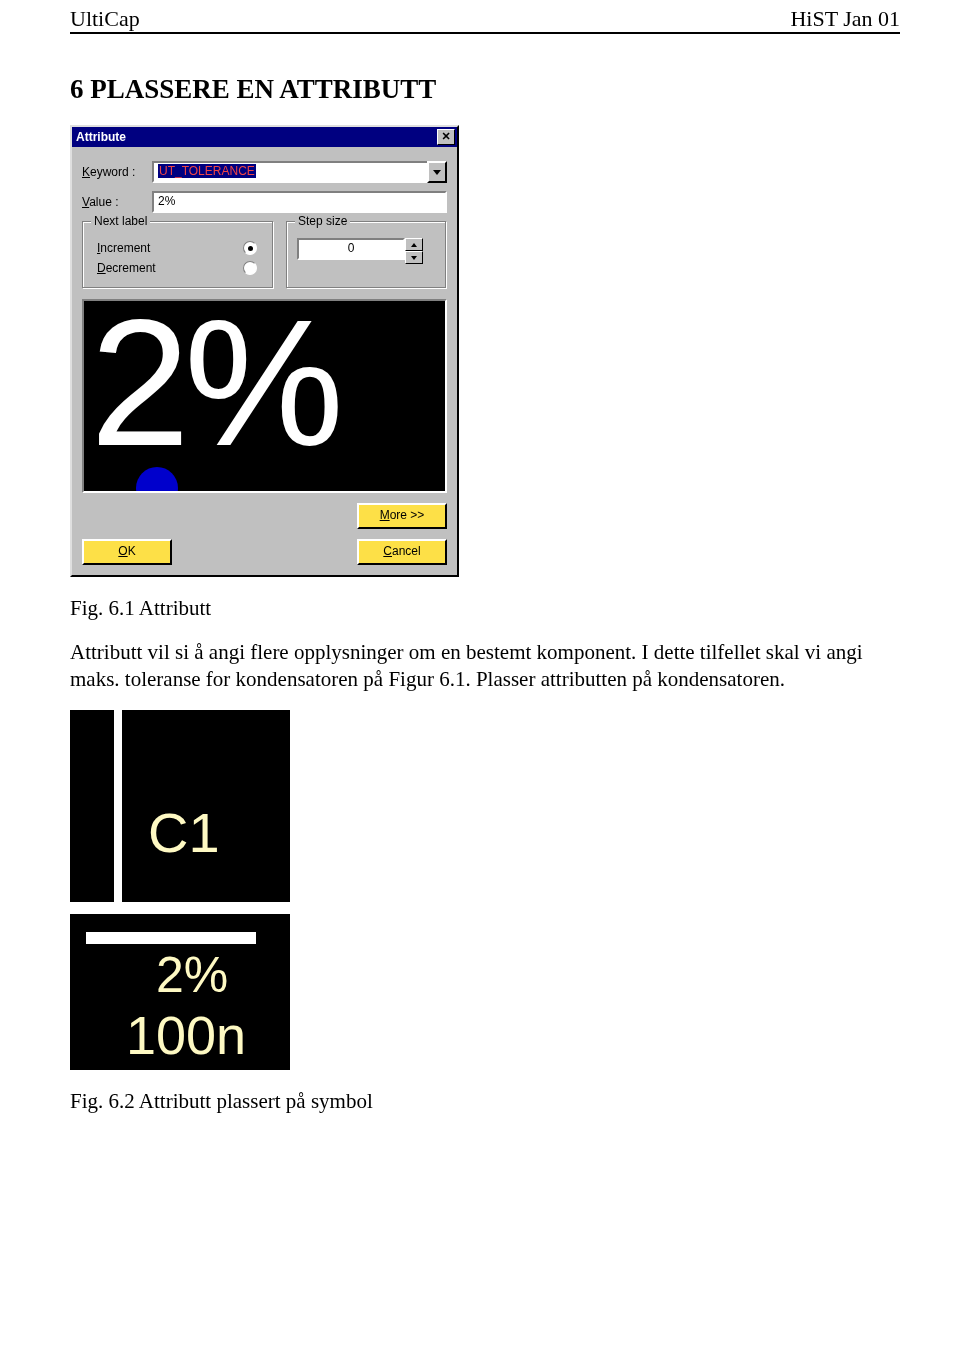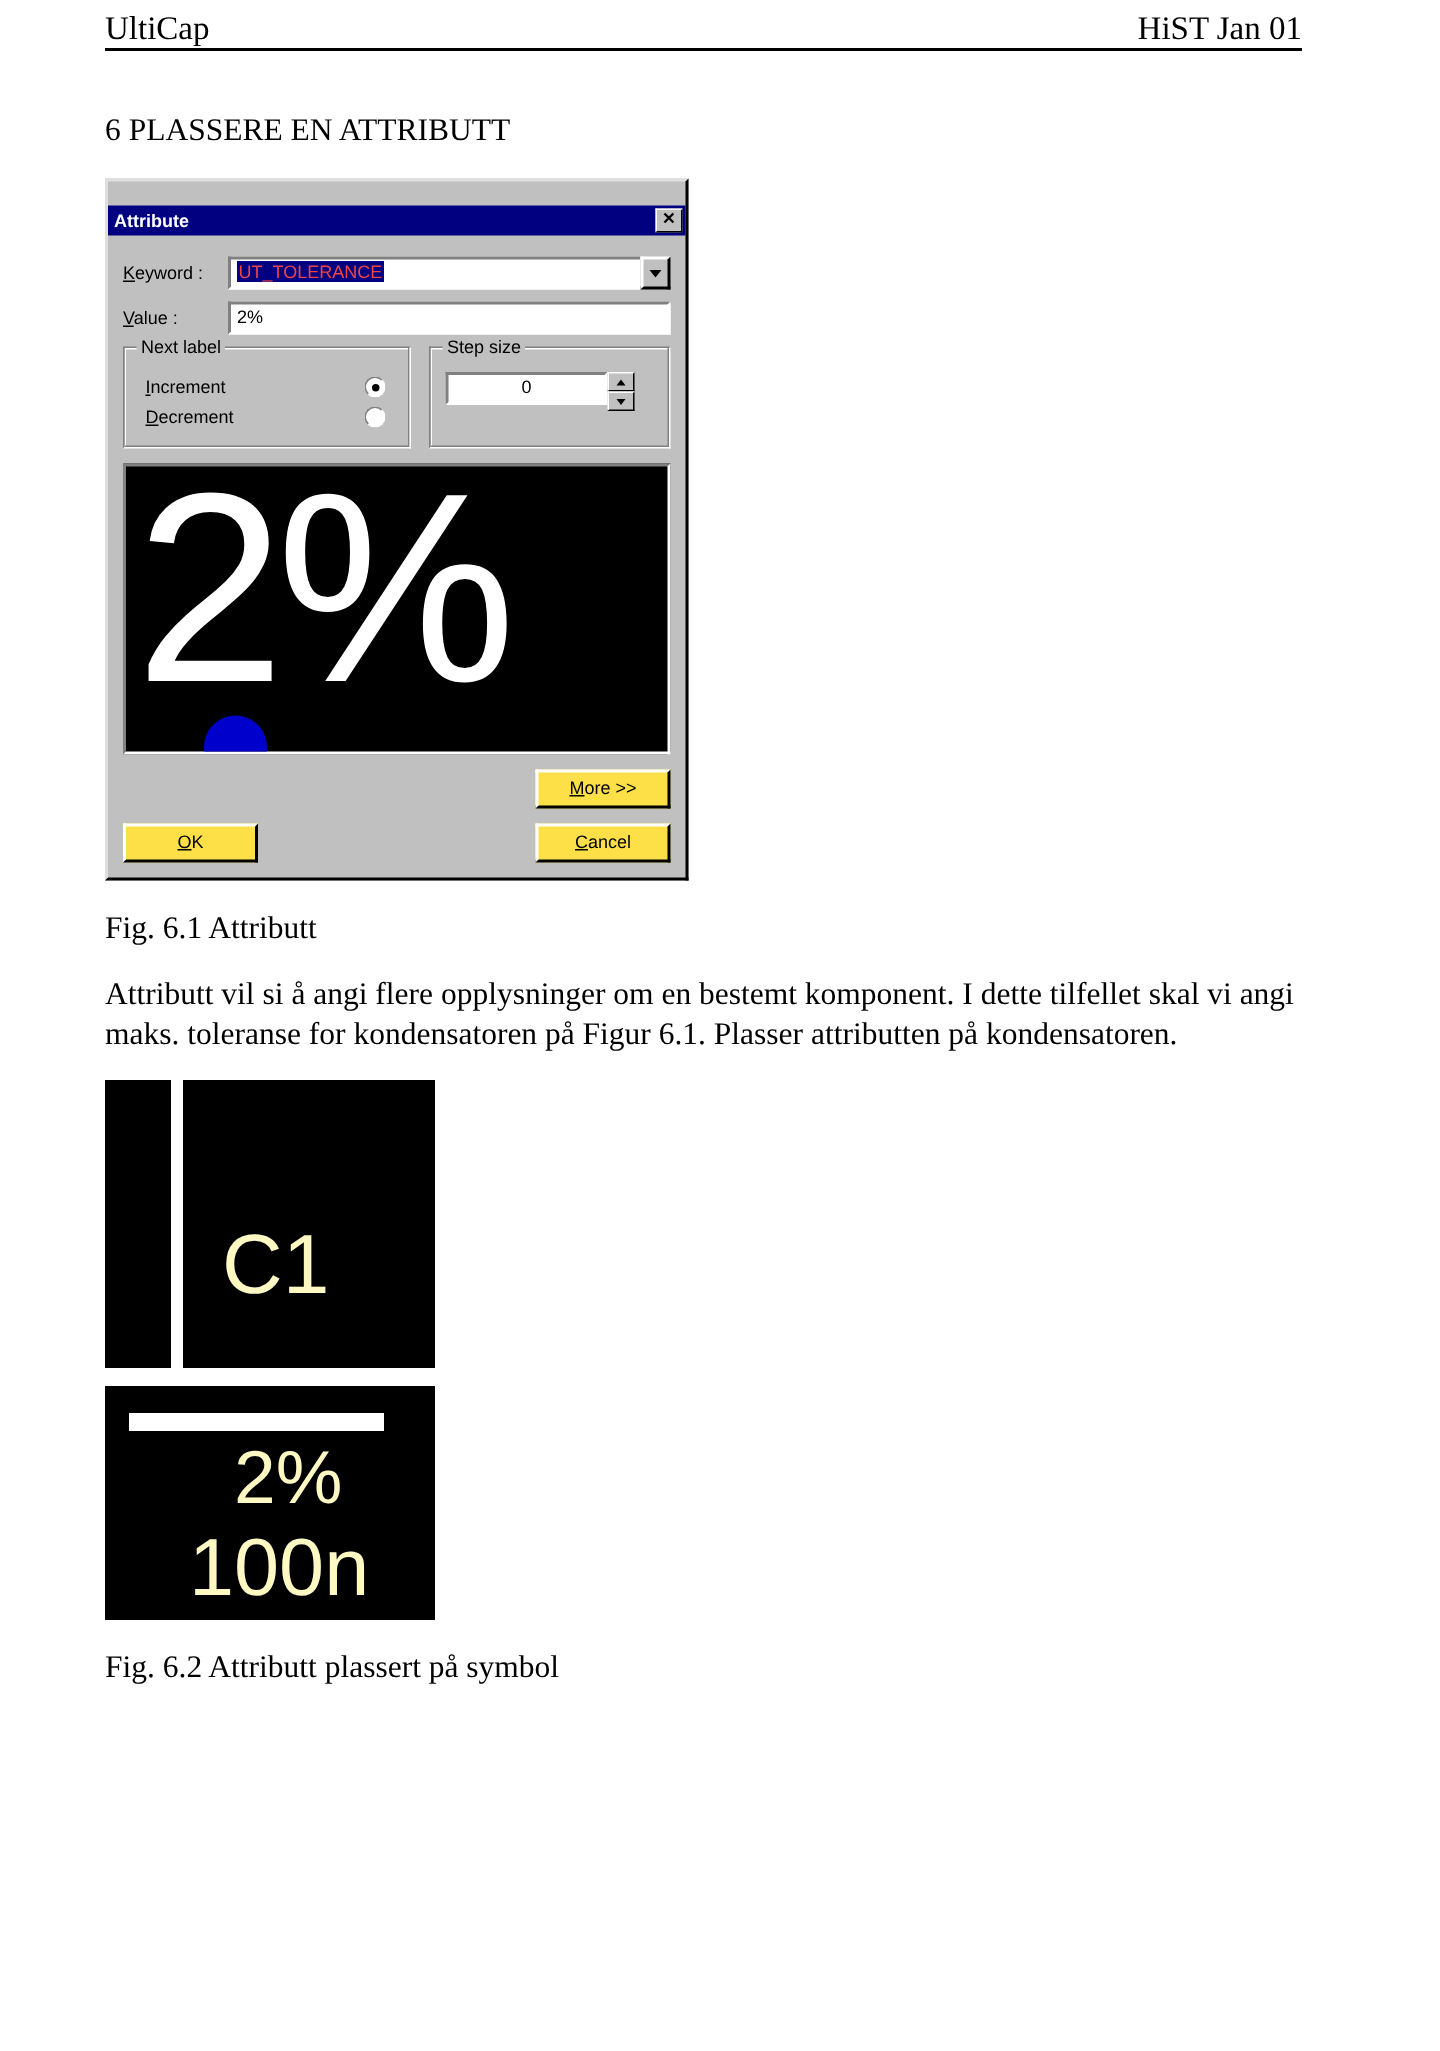--- a/index.html
+++ b/index.html
@@ -3,32 +3,32 @@
 <meta charset="utf-8">
 <style>
   body {
     margin: 0;
     font-family: "Times New Roman", Times, serif;
     background: #fff;
     color: #000;
     width: 960px;
   }
   .page {
-    padding: 0 92px 40px 70px;
+    padding: 0 60px 40px 70px;
   }
   .doc-header {
     display: flex;
     justify-content: space-between;
     font-size: 22px;
     padding: 6px 0 0 0;
     border-bottom: 2px solid #000;
   }
   .section-title {
-    font-size: 21px;
-    font-weight: normal;
+    font-size: 27px;
+    font-weight: bold;
     margin: 40px 0 20px 0;
   }
   .body-text {
     font-size: 21px;
     line-height: 1.25;
     margin: 18px 0;
   }
 
   
   .dialog {
@@ -45,21 +45,20 @@
   }
   .titlebar {
     background: #000080;
     color: #fff;
     font-weight: bold;
     height: 20px;
     display: flex;
     align-items: center;
     justify-content: space-between;
     padding: 0 2px 0 4px;
-    margin-top: 16px;
   }
   .titlebar .close {
     width: 16px; height: 14px;
     background: #c0c0c0;
     border-top: 1px solid #fff;
     border-left: 1px solid #fff;
     border-right: 1px solid #000;
     border-bottom: 1px solid #000;
     font-family: Arial, sans-serif;
     font-size: 11px;

